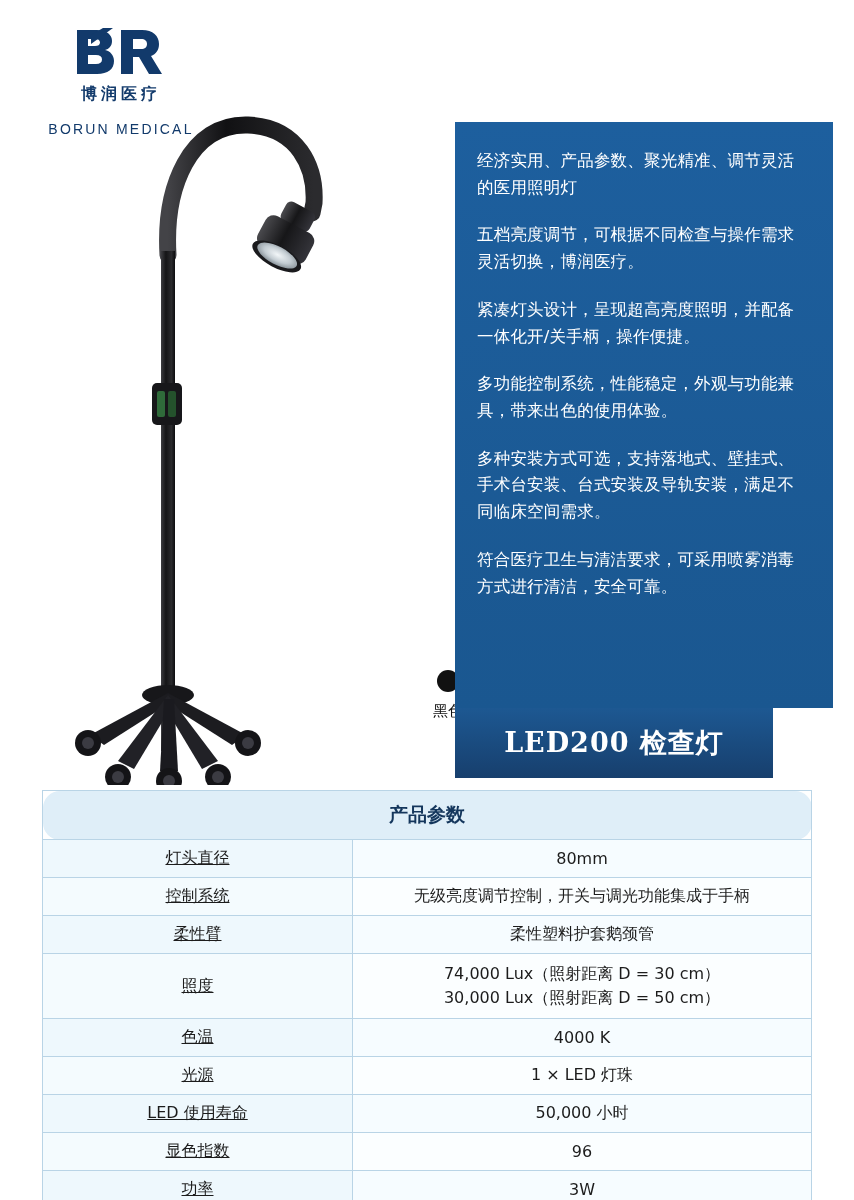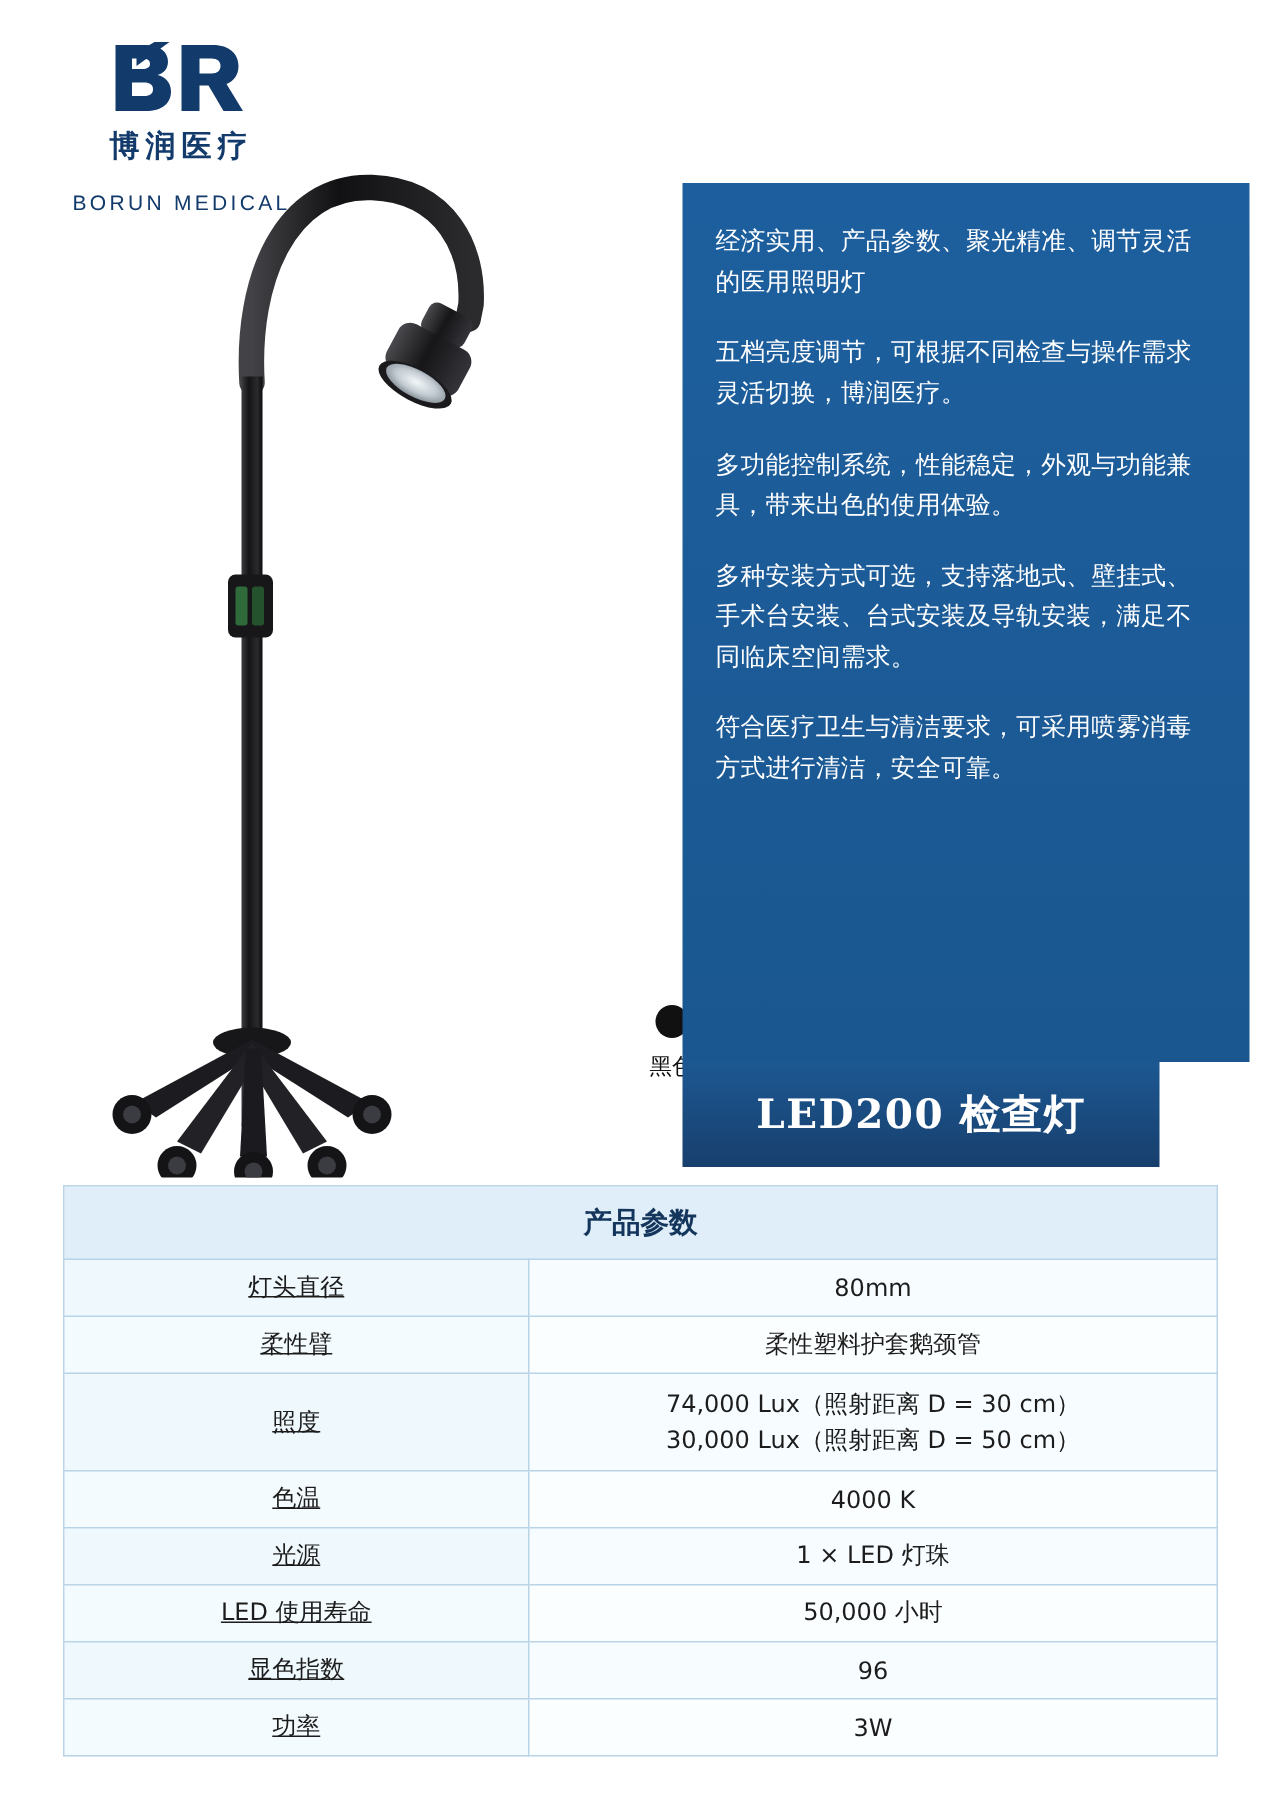--- a/index.html
+++ b/index.html
@@ -23,21 +23,21 @@
   }
   .logo-mark {
     position: relative;
     width: 96px;
     height: 52px;
     margin: 0 auto;
   }
   .logo-mark svg { display: block; }
   .logo-cn {
     margin-top: 6px;
-    font-size: 20px;
+    font-size: 16px;
     letter-spacing: 4px;
     font-weight: bold;
     color: #123a6b;
     font-family: "DejaVu Sans", sans-serif;
   }
   .logo-en {
     margin-top: 16px;
     font-size: 14px;
     letter-spacing: 2.2px;
     font-weight: normal;
@@ -133,20 +133,21 @@
     color: #1c1c1c;
     padding: 8px 6px;
   }
   .spec-table tr.header td {
     background: #dfeef8;
     font-weight: bold;
     font-size: 19px;
     color: #14365c;
     padding: 11px 6px;
     border-color: #b9d4e6;
+    border-radius: 17px;
   }
   .spec-table td.k { width: 310px; background: #f4fbfe; text-decoration: underline; }
   .spec-table td.v { background: #fbfeff; text-align: center; }
   .spec-table tr:nth-child(even) td.k { background: #eef8fd; }
   .spec-table tr:nth-child(even) td.v { background: #f6fcff; }
   .v-multi { line-height: 1.5; }
 </style>
 </head>
 <body>
 
@@ -237,37 +238,42 @@
 
   <div class="swatch-block">
     <div class="swatch-dot"></div>
     <div class="swatch-label">黑色</div>
   </div>
 </div>
 
 <div class="blue-panel">
   <p>经济实用、产品参数、聚光精准、调节灵活的医用照明灯</p>
   <p>五档亮度调节，可根据不同检查与操作需求灵活切换，博润医疗。</p>
+  <p>紧凑灯头设计，呈现超高亮度照明，并配备一体化开/关手柄，操作便捷。</p>
   <p>多功能控制系统，性能稳定，外观与功能兼具，带来出色的使用体验。</p>
   <p>多种安装方式可选，支持落地式、壁挂式、手术台安装、台式安装及导轨安装，满足不同临床空间需求。</p>
   <p>符合医疗卫生与清洁要求，可采用喷雾消毒方式进行清洁，安全可靠。</p>
 </div>
 
 <div class="title-bar">LED200 检查灯</div>
 
 <table class="spec-table">
   <tbody>
     <tr class="header">
       <td colspan="2">产品参数</td>
     </tr>
     <tr>
       <td class="k">灯头直径</td>
       <td class="v">80mm</td>
     </tr>
     <tr>
+      <td class="k">控制系统</td>
+      <td class="v">无级亮度调节控制，开关与调光功能集成于手柄</td>
+    </tr>
+    <tr>
       <td class="k">柔性臂</td>
       <td class="v">柔性塑料护套鹅颈管</td>
     </tr>
     <tr>
       <td class="k">照度</td>
       <td class="v v-multi" style="white-space:pre-line">74,000 Lux（照射距离 D = 30 cm）
 30,000 Lux（照射距离 D = 50 cm）</td>
     </tr>
     <tr>
       <td class="k">色温</td>

